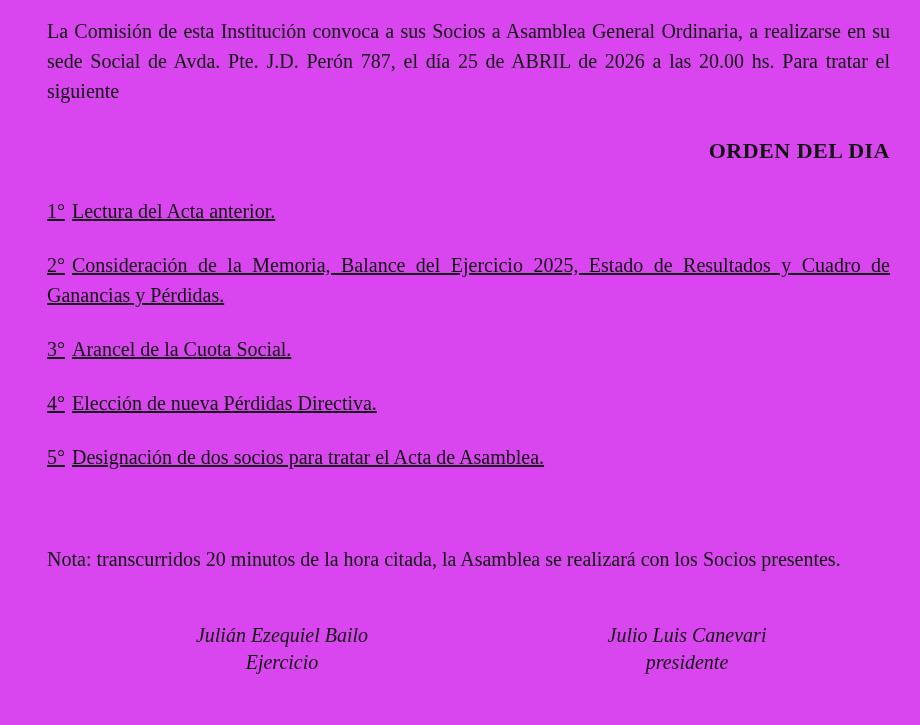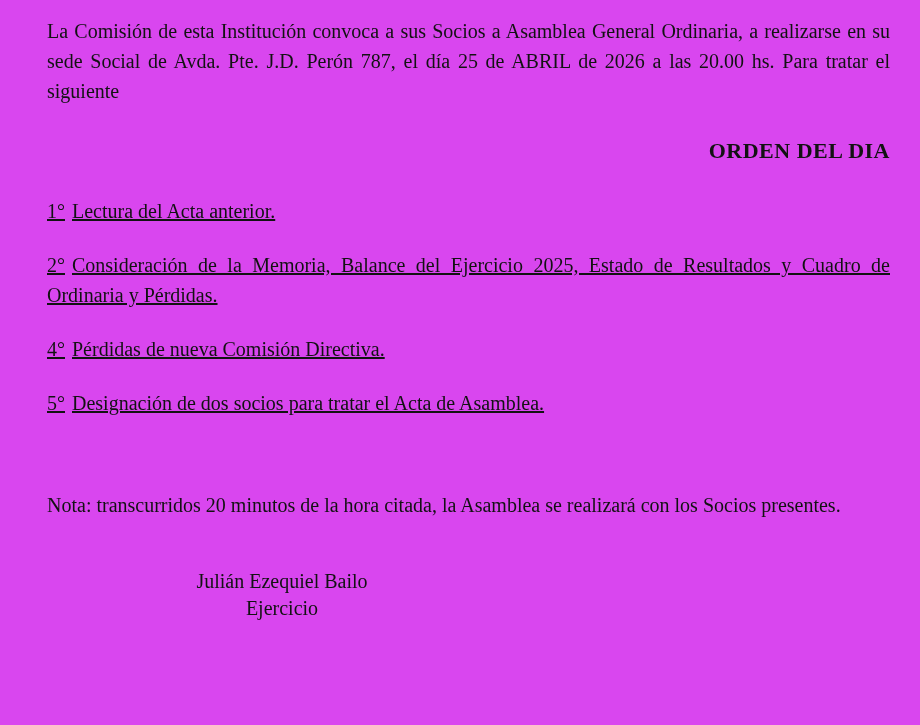--- a/index.html
+++ b/index.html
@@ -44,20 +44,21 @@
   .agenda-item .num {
     margin-right: 7px;
   }
   .note {
     margin: 72px 0 0 0;
     text-align: justify;
   }
   .signatures {
     display: flex;
     margin-top: 48px;
+    font-style: italic;
   }
   .sig-block {
     width: 300px;
     text-align: center;
     line-height: 27px;
   }
   .sig-block.left  { margin-left: 85px; }
   .sig-block.right { margin-left: 105px; }
 </style>
 </head>
@@ -67,32 +68,39 @@
 
   <p class="intro">La Comisión de esta Institución convoca a sus Socios a Asamblea General Ordinaria, a realizarse en su sede Social de Avda. Pte. J.D. Perón 787, el día 25 de ABRIL de 2026 a las 20.00 hs. Para tratar el siguiente</p>
 
   <h1 class="heading">ORDEN DEL DIA</h1>
 
   <div class="agenda">
     <p class="agenda-item">
       <span class="num">1°</span><span>Lectura del Acta anterior.</span>
     </p>
     <p class="agenda-item">
-      <span class="num">2°</span><span>Consideración de la Memoria, Balance del Ejercicio 2025, Estado de Resultados y Cuadro de Ordinaria y Pérdidas.</span>
+      <span class="num">2°</span><span>Consideración de la Memoria, Balance del Ejercicio 2025, Estado de Resultados y Cuadro de Ganancias y Pérdidas.</span>
     </p>
     <p class="agenda-item">
-      <span class="num">4°</span><span>Pérdidas de nueva Comisión Directiva.</span>
+      <span class="num">3°</span><span>Arancel de la Cuota Social.</span>
+    </p>
+    <p class="agenda-item">
+      <span class="num">4°</span><span>Elección de nueva Pérdidas Directiva.</span>
     </p>
     <p class="agenda-item">
       <span class="num">5°</span><span>Designación de dos socios para tratar el Acta de Asamblea.</span>
     </p>
   </div>
 
   <p class="note">Nota: transcurridos 20 minutos de la hora citada, la Asamblea se realizará con los Socios presentes.</p>
 
   <div class="signatures">
     <div class="sig-block left">
       <div>Julián Ezequiel Bailo</div>
       <div>Ejercicio</div>
     </div>
+    <div class="sig-block right">
+      <div>Julio Luis Canevari</div>
+      <div>presidente</div>
+    </div>
   </div>
 
 </div>
 
 </body></html>

